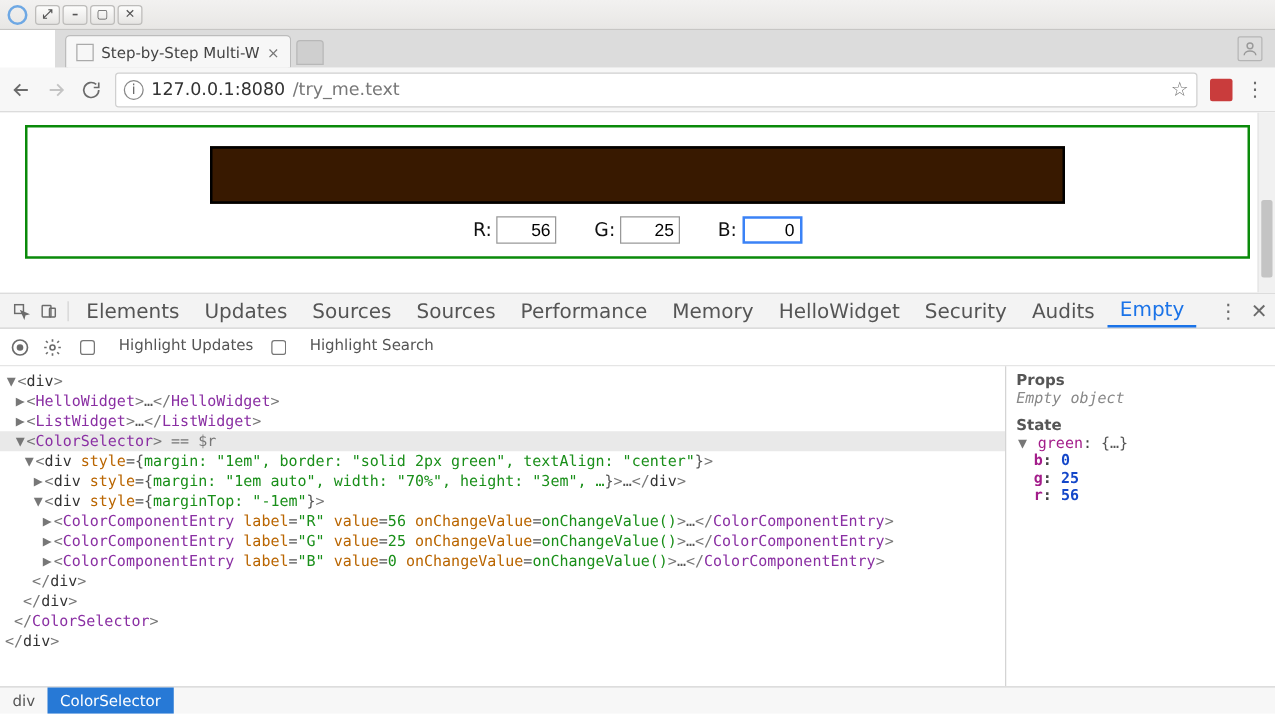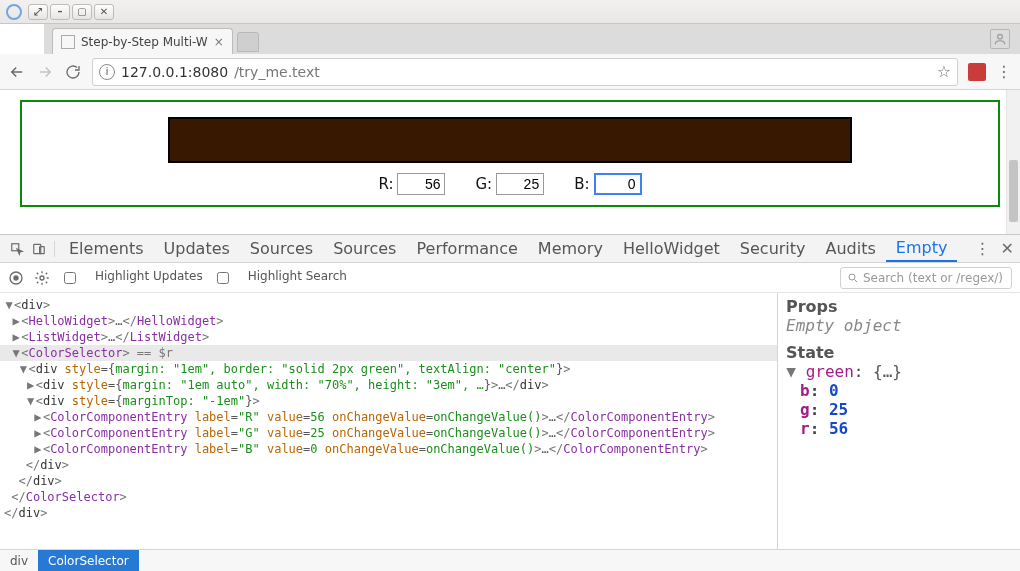--- a/index.html
+++ b/index.html
@@ -70,21 +70,21 @@
   .comp { color:#8a2fa3; } 
   .attr { color:#b96500; } 
   .eq { color:#555; }
   .str { color:#1a8f1a; } 
   .val { color:#1a8f1a; }
   .fn  { color:#1a8f1a; }
   .punct { color:#555; }
   .dr { color:#777; } 
   .ell { color:#555; }
 
-  .dt-side { width:243px; border-left:1px solid #d4d4d4; font-family: Menlo, Consolas, monospace; font-size:16px; padding:4px 8px; color:#444; }
+  .dt-side { width:216px; border-left:1px solid #d4d4d4; font-family: Menlo, Consolas, monospace; font-size:12px; padding:4px 8px; color:#444; }
   .dt-side .hdr { font-weight:bold; color:#555; font-family:"DejaVu Sans",Arial; }
   .dt-side .empty { font-style:italic; color:#888; margin-bottom:8px; }
   .dt-side .kv { padding-left:14px;font-weight:bold; }
   .dt-side .k { color:#a31d8a; }
   .dt-side .v { color:#1447c9; }
   .dt-side .obj { color:#555; }
 
   .dt-crumbs { height:22px; border-top:1px solid #d4d4d4; background:#f7f7f7; display:flex; align-items:center; font-size:12px; }
   .crumb { padding:0 10px; height:100%; display:flex; align-items:center; color:#555; }
   .crumb.active { background:#2779d6; color:#fff; }
@@ -217,27 +217,20 @@
         </svg>
     </span>
     <label>
         <input type="checkbox" style="">
         <span>Highlight Updates</span>
       </label>
     <label>
         <input type="checkbox" style="">
         <span>Highlight Search</span>
       </label>
-    <div class="dt-search">
-      <svg width="12" height="12" viewBox="0 0 24 24" fill="none" stroke="currentColor" stroke-width="2">
-          <circle cx="10" cy="10" r="6"></circle>
-          <path d="M20 20l-5-5"></path>
-        </svg>
-      <span>Search (text or /regex/)</span>
-    </div>
   </div>
 
   <div class="dt-body">
     <div class="dt-tree">
 <div class="row"><span class="disc">▼</span><span class="tg">&lt;</span><span>div</span><span class="tg">&gt;</span></div>
 <div class="row"> <span class="disc">▶</span><span class="tg">&lt;</span><span class="comp">HelloWidget</span><span class="tg">&gt;</span><span class="ell">…</span><span class="tg">&lt;/</span><span class="comp">HelloWidget</span><span class="tg">&gt;</span></div>
 <div class="row"> <span class="disc">▶</span><span class="tg">&lt;</span><span class="comp">ListWidget</span><span class="tg">&gt;</span><span class="ell">…</span><span class="tg">&lt;/</span><span class="comp">ListWidget</span><span class="tg">&gt;</span></div>
 <div class="row sel"> <span class="disc">▼</span><span class="tg">&lt;</span><span class="comp">ColorSelector</span><span class="tg">&gt;</span><span class="dr"> == $r</span></div>
 <div class="row">  <span class="disc">▼</span><span class="tg">&lt;</span>div <span class="attr">style</span><span class="eq">=</span><span class="punct">{</span><span class="str">margin: "1em", border: "solid 2px green", textAlign: "center"</span><span class="punct">}</span><span class="tg">&gt;</span></div>
 <div class="row">   <span class="disc">▶</span><span class="tg">&lt;</span>div <span class="attr">style</span><span class="eq">=</span><span class="punct">{</span><span class="str">margin: "1em auto", width: "70%", height: "3em", …</span><span class="punct">}</span><span class="tg">&gt;</span><span class="ell">…</span><span class="tg">&lt;/</span>div<span class="tg">&gt;</span></div>

